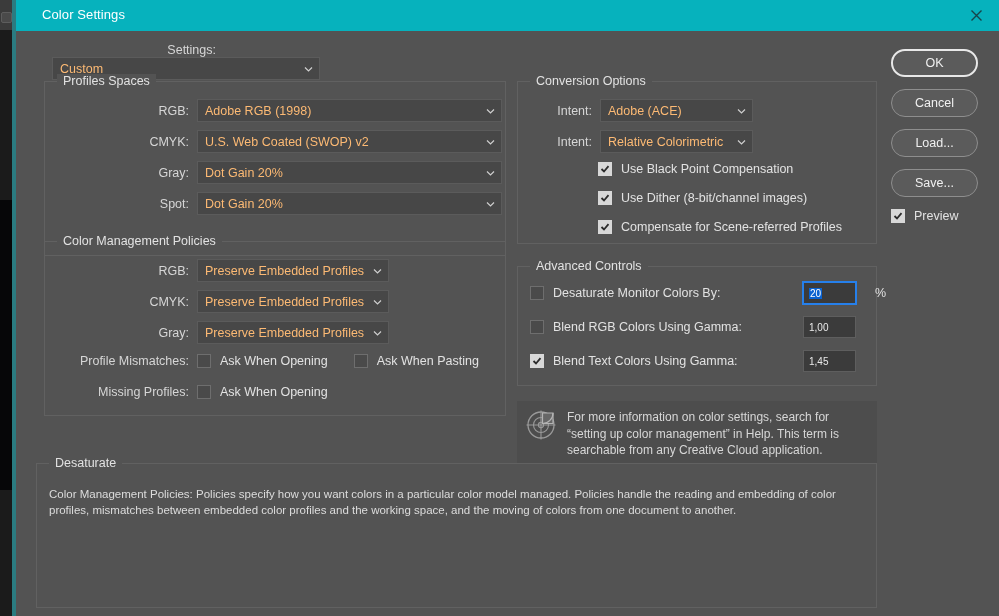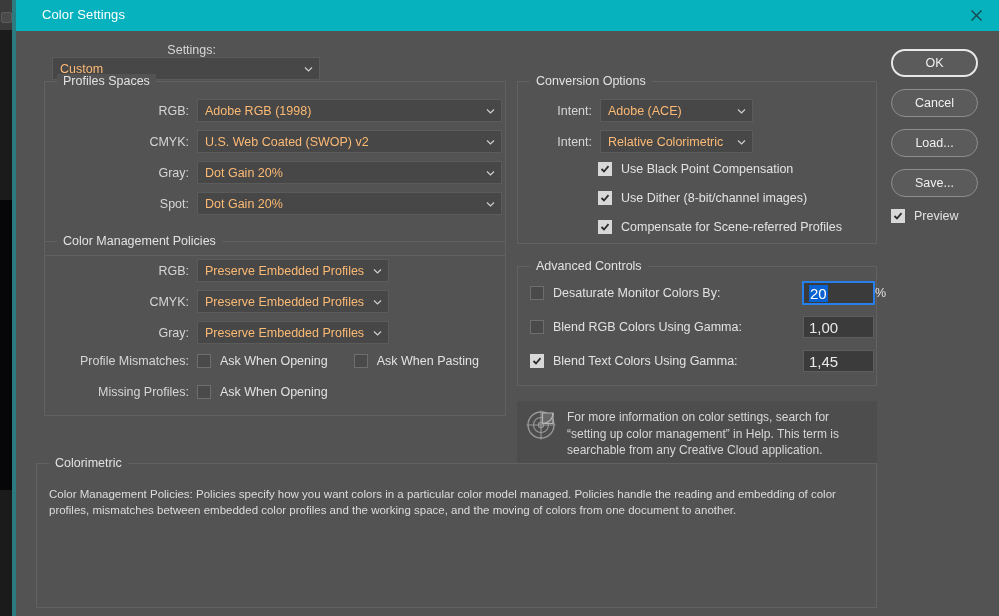--- a/index.html
+++ b/index.html
@@ -131,26 +131,26 @@
   .cbx.on { background: #d8d8d8; border-color: #d8d8d8; }
   .cbx.on svg { display: block; }
   .cbx svg { display: none; }
   .cbx-label {
     font-size: 12.5px; color: #e2e2e2; margin-left: 9px; white-space: nowrap;
     cursor: default;
   }
 
   
   .numfield {
-    height: 22px; width: 71px;
+    height: 22px; width: 53px;
     background: #3b3b3b;
     border: 1px solid #5e5e5e;
     display: flex; align-items: center;
     padding: 0 5px;
-    font-size: 15px; color: #e9e9e9;
+    font-size: 10px; color: #e9e9e9;
     cursor: text;
   }
   .numfield.focused {
     border: 1px solid #2680eb;
     outline: 1px solid #2680eb;
   }
   .numfield .seltext {
     background: #0a62d0; color: #ffffff;
     padding: 0 1px;
   }
@@ -440,21 +440,21 @@
             <circle cx="16" cy="16" r="2.6" fill="none" stroke="#9a9a9a" stroke-width="1.1"></circle>
             <path d="M16 1.5 L16 30.5 M1.5 16 L30.5 16" stroke="#9a9a9a" stroke-width="1.1"></path>
             <path d="M17.5 4 L28 4 L28 14.5 L17.5 14.5 Z" fill="#676767" stroke="#b4b4b4" stroke-width="1.2"></path>
             <path d="M17.5 14.5 A10.5 10.5 0 0 0 28 4" fill="none" stroke="#b4b4b4" stroke-width="1.2"></path>
           </svg>
         </span>
         <div class="infotext">For more information on color settings, search for “setting up color management” in Help. This term is searchable from any Creative Cloud application.</div>
       </div>
 
       <div class="group" style="left:20px; top:432px; width:841px; height:145px;">
-        <div class="legend">Colorimetric</div>
+        <div class="legend">Desaturate</div>
         <div class="desc-text">Color Management Policies:  Policies specify how you want colors in a particular color model managed.  Policies handle the reading and embedding of color profiles, mismatches between embedded color profiles and the working space, and the moving of colors from one document to another.</div>
       </div>
 
       <div class="rail">
         <div class="btn default">OK</div>
         <div class="btn">Cancel</div>
         <div class="btn">Load...</div>
         <div class="btn">Save...</div>
         <div class="preview-row">
           <div class="cbx on">

